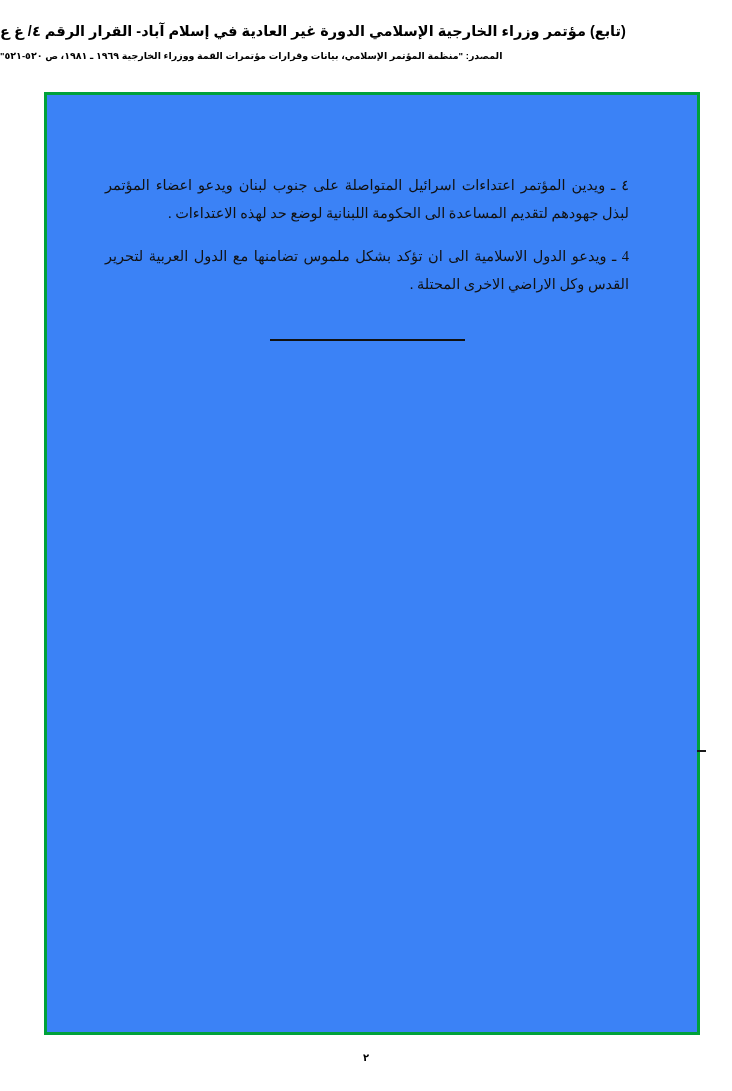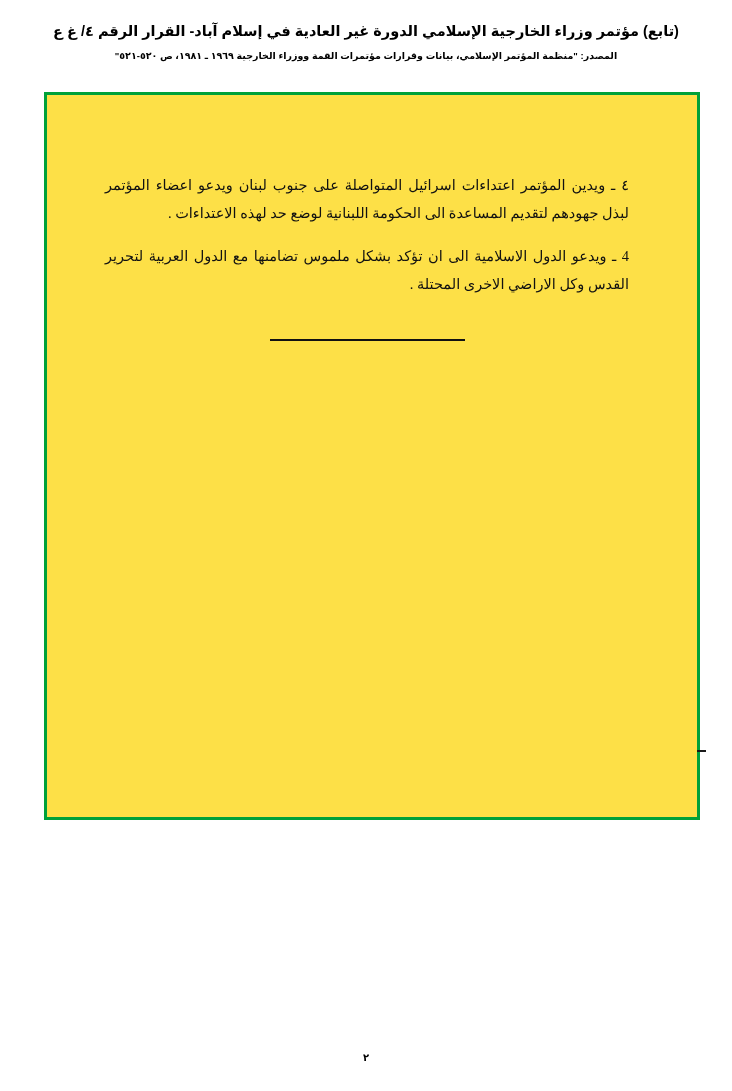--- a/index.html
+++ b/index.html
@@ -20,21 +20,21 @@
     position: absolute;
     inset: 0;
   }
 
   
   .header {
     position: absolute;
     top: 22px;
     left: 0;
     right: 0;
-    text-align: center;
+    text-align: left;
   }
   .header-title {
     font-family: "Liberation Sans", "DejaVu Sans", sans-serif;
     font-weight: bold;
     font-size: 14.5px;
     line-height: 1.35;
     color: #000;
     direction: rtl;
     letter-spacing: 0px;
   }
@@ -47,23 +47,23 @@
     color: #000;
     direction: rtl;
   }
 
   
   .scan-frame {
     position: absolute;
     top: 92px;
     left: 44px;
     width: 656px;
-    height: 728px;
+    height: 943px;
     border: 3px solid #00a13a;
-    background: #fde047;
+    background: #3b82f6;
     box-sizing: border-box;
   }
 
   
   .edge-tick {
     position: absolute;
     top: 750px;
     left: 697px;
     width: 9px;
     height: 2px;

